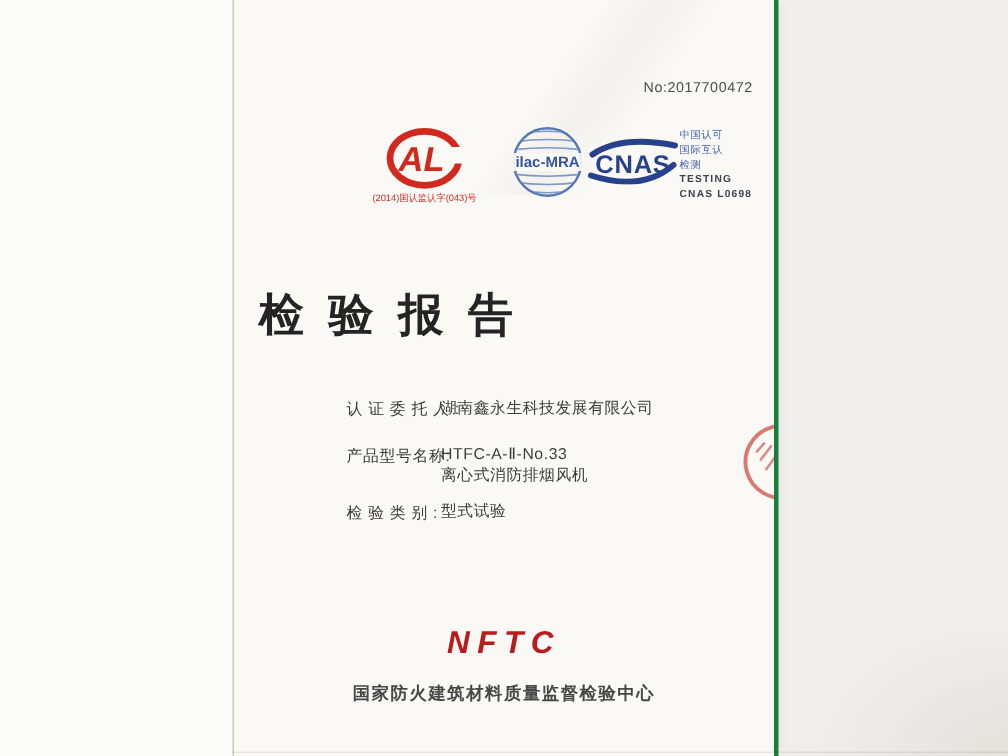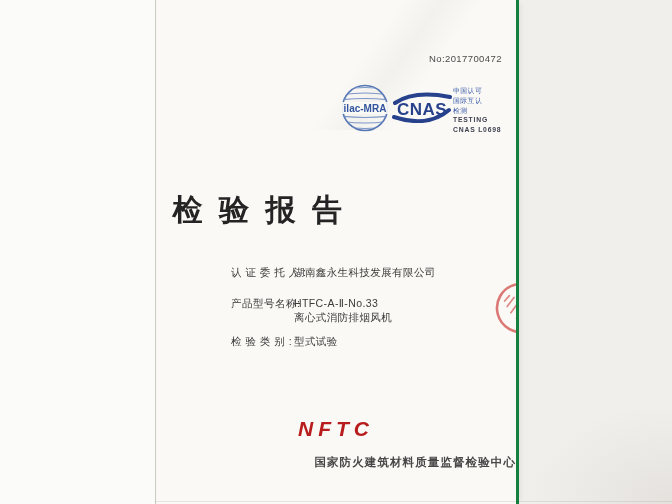--- a/index.html
+++ b/index.html
@@ -70,41 +70,49 @@
   .flabel { position: absolute; left: 75px; white-space: nowrap; letter-spacing: 0.5px; text-align: center; }
   .fvalue { position: absolute; left: 138px; white-space: nowrap; letter-spacing: 0.4px; line-height: 13.5px; }
   .nftc {
     position: absolute; left: 0; top: 417px; width: 100%;
     text-align: center;
     font-size: 21px; font-weight: 700; font-style: italic;
     color: #b91c1c; letter-spacing: 5px;
   }
   .org-line {
     position: absolute; left: 0; top: 455px; width: 100%;
-    text-align: right;
+    text-align: center;
     font-size: 11.5px; font-weight: 600; color: #474747; letter-spacing: 1.1px;
   }
   .seal {
     position: absolute; left: 338px; top: 281px; width: 54px; height: 54px;
     transform: rotate(-15deg); opacity: 0.85;
   }
   svg { display: block; }
 </style>
 </head>
 <body>
 
 <div class="left-margin"></div>
 
 <div class="paper">
 
   <div class="crease"></div>
 
   <div class="report-no">No:2017700472</div>
 
 
+  <div class="logo-block cal-block">
+    <svg width="52" height="41" viewBox="0 0 52 41" style="margin:0 auto">
+      <ellipse cx="26" cy="20.5" rx="23" ry="18" fill="none" stroke="#d2291f" stroke-width="4.5"></ellipse>
+      <rect x="44" y="13" width="8" height="11" fill="#faf9f6"></rect>
+      <text x="24" y="29" font-size="23" font-weight="700" font-style="italic" fill="#d2291f" text-anchor="middle" font-family="Liberation Sans, sans-serif">AL</text>
+    </svg>
+    <span class="logo-code">(2014)国认监认字(043)号</span>
+  </div>
 
   <div class="logo-block ilac-block">
     <svg width="50" height="50" viewBox="0 0 50 50">
       <defs>
           <clipPath id="ilacClip">
             <circle cx="25" cy="25" r="22"></circle>
           </clipPath>
         </defs>
       <circle cx="25" cy="25" r="22.5" fill="none" stroke="#5577b5" stroke-width="1.6"></circle>
       <g clip-path="url(#ilacClip)" stroke="#7d97c8" stroke-width="1.1" fill="none">

